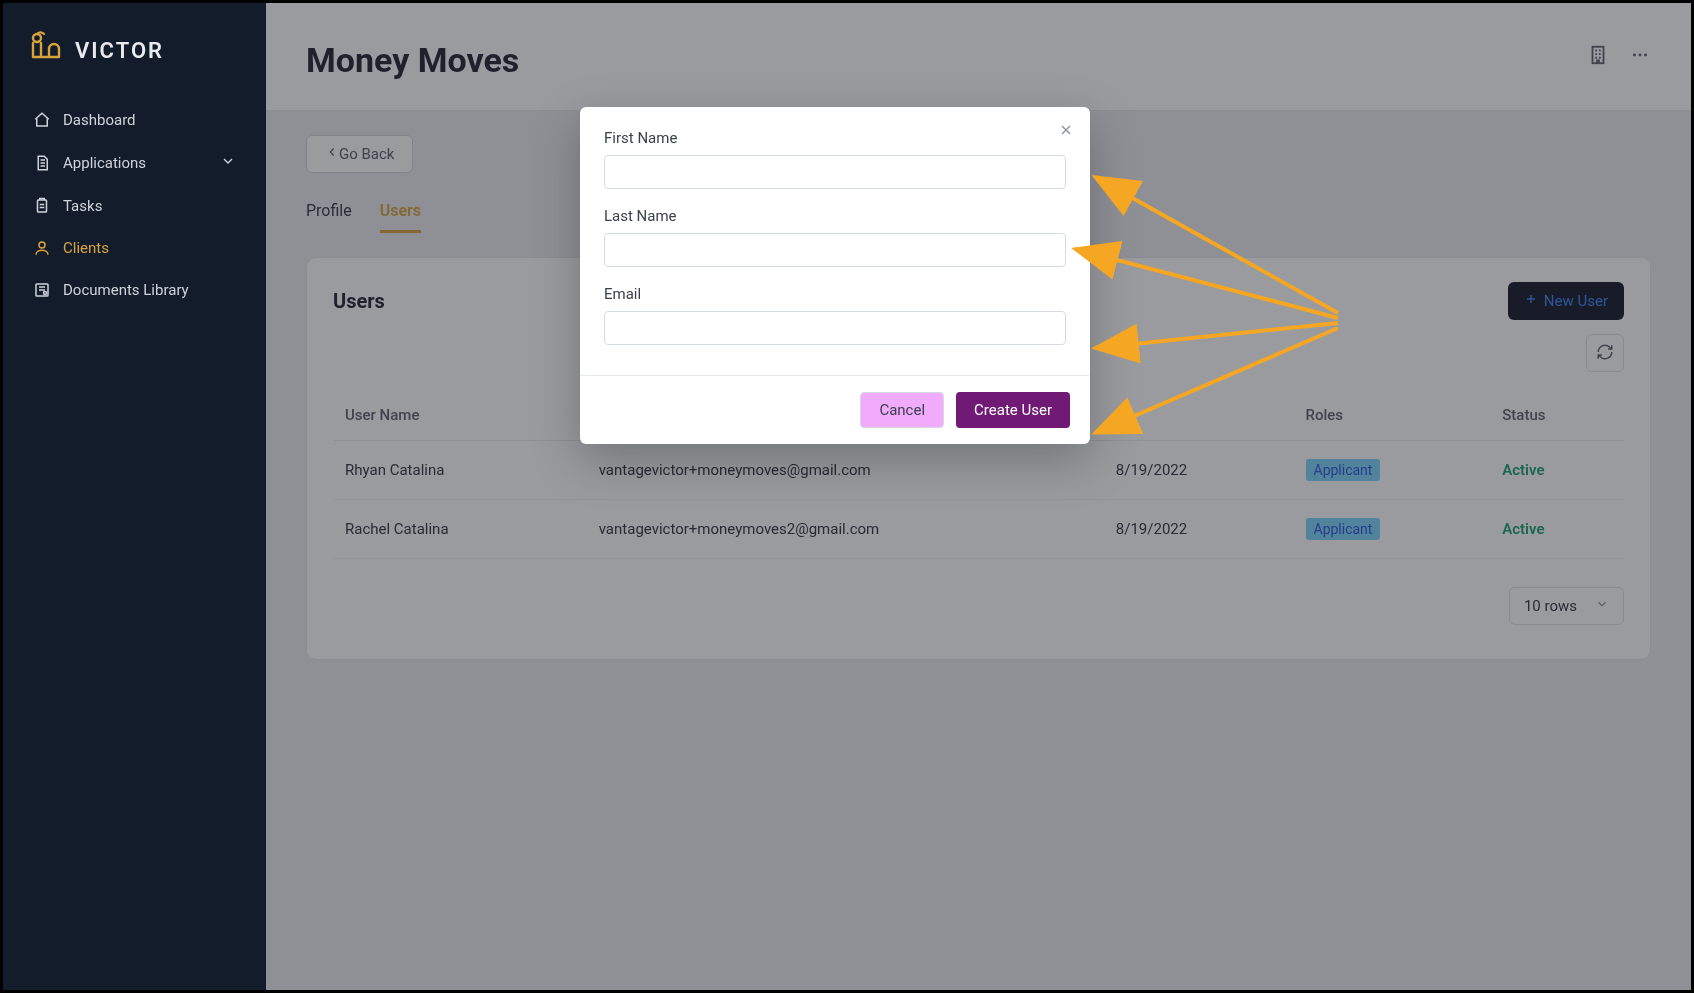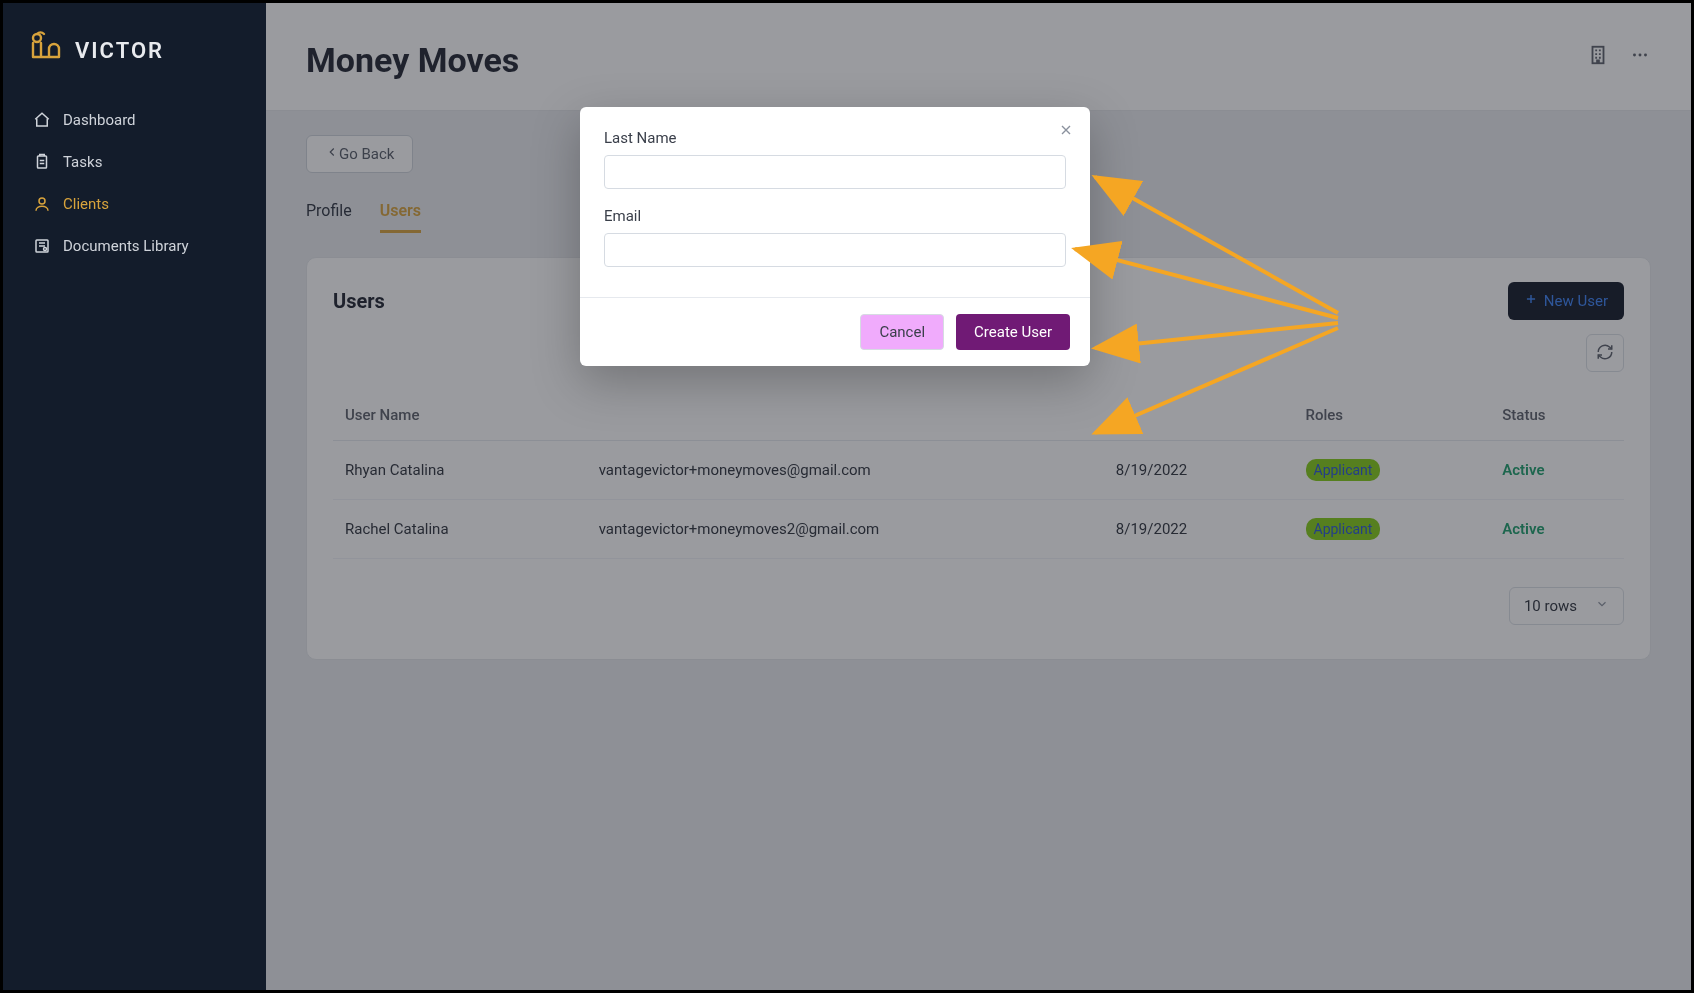--- a/index.html
+++ b/index.html
@@ -99,21 +99,21 @@
     border-radius: 6px; padding: 10px 16px; font-size: 15px; cursor: pointer;
     display: inline-flex; align-items: center; gap: 6px;
   }
   .refresh-row { display:flex; justify-content:flex-end; margin-top: 14px; }
   .refresh-btn { width: 38px; height: 38px; border:1px solid #dbe0e6; background:#fff; border-radius:6px; display:flex; align-items:center; justify-content:center; cursor:pointer; color:#5b606a; }
 
   table.users { width: 100%; border-collapse: collapse; margin-top: 18px; }
   table.users th { text-align: left; font-weight: 500; font-size: 15px; color: #5b606a; padding: 16px 12px; border-bottom: 1px solid #e6e9ee; }
   table.users td { font-size: 15px; color: #2e333d; padding: 20px 12px; border-bottom: 1px solid #f1f3f7; vertical-align: middle; }
   .email-cell { max-width: 260px; word-break: break-all; }
-  .role-badge { background: #84cc16; color: #2957d6; padding: 3px 8px; border-radius: 10px; font-size: 14px; }
+  .role-badge { background: #7dd3fc; color: #2957d6; padding: 3px 8px; border-radius: 3px; font-size: 14px; }
   .status-active { color: #1d9f6c; font-weight: 600; }
 
   .pager-row { display:flex; justify-content:flex-end; margin-top: 28px; }
   .rows-select { border:1px solid #dbe0e6; background:#fff; border-radius:6px; padding: 9px 14px; font-size:15px; display:inline-flex; align-items:center; gap:18px; color:#2e333d; cursor:pointer; }
 
   
   .dim {
     position: absolute; inset: 0;
     background: rgba(30,34,42,0.45);
     pointer-events: none;
@@ -164,20 +164,34 @@
 
     <nav class="nav">
       <div class="nav-item">
         <span class="nav-ic">
           <svg viewBox="0 0 24 24" width="18" height="18" fill="none" stroke="currentColor" stroke-width="2">
               <path d="M3 11 12 3l9 8"></path>
               <path d="M5 10v10h14V10"></path>
             </svg>
         </span>
         <span>Dashboard</span>
+      </div>
+      <div class="nav-item">
+        <span class="nav-ic">
+          <svg viewBox="0 0 24 24" width="18" height="18" fill="none" stroke="currentColor" stroke-width="2">
+              <path d="M7 3h8l4 4v14H7z"></path>
+              <path d="M10 8h6M10 12h6M10 16h6"></path>
+            </svg>
+        </span>
+        <span>Applications</span>
+        <span class="chev">
+          <svg viewBox="0 0 24 24" width="16" height="16" fill="none" stroke="currentColor" stroke-width="2">
+              <path d="M6 9l6 6 6-6"></path>
+            </svg>
+        </span>
       </div>
       <div class="nav-item">
         <span class="nav-ic">
           <svg viewBox="0 0 24 24" width="18" height="18" fill="none" stroke="currentColor" stroke-width="2">
               <rect x="6" y="4" width="12" height="16" rx="1"></rect>
               <path d="M9 4V2h6v2"></path>
               <path d="M9 10h6M9 14h6"></path>
             </svg>
         </span>
         <span>Tasks</span>
@@ -310,20 +324,24 @@
   </main>
 
   <div class="modal">
     <span class="modal-close">
       <svg viewBox="0 0 24 24" width="16" height="16" fill="none" stroke="currentColor" stroke-width="2">
           <path d="M6 6l12 12M18 6L6 18"></path>
         </svg>
     </span>
     <div class="modal-body">
       <div class="field">
+        <label class="field-label">First Name</label>
+        <input class="field-input" type="text" style="">
+      </div>
+      <div class="field">
         <label class="field-label">Last Name</label>
         <input class="field-input" type="text" style="">
       </div>
       <div class="field">
         <label class="field-label">Email</label>
         <input class="field-input" type="text" style="">
       </div>
     </div>
     <div class="modal-footer">
       <button class="btn-cancel">Cancel</button>

